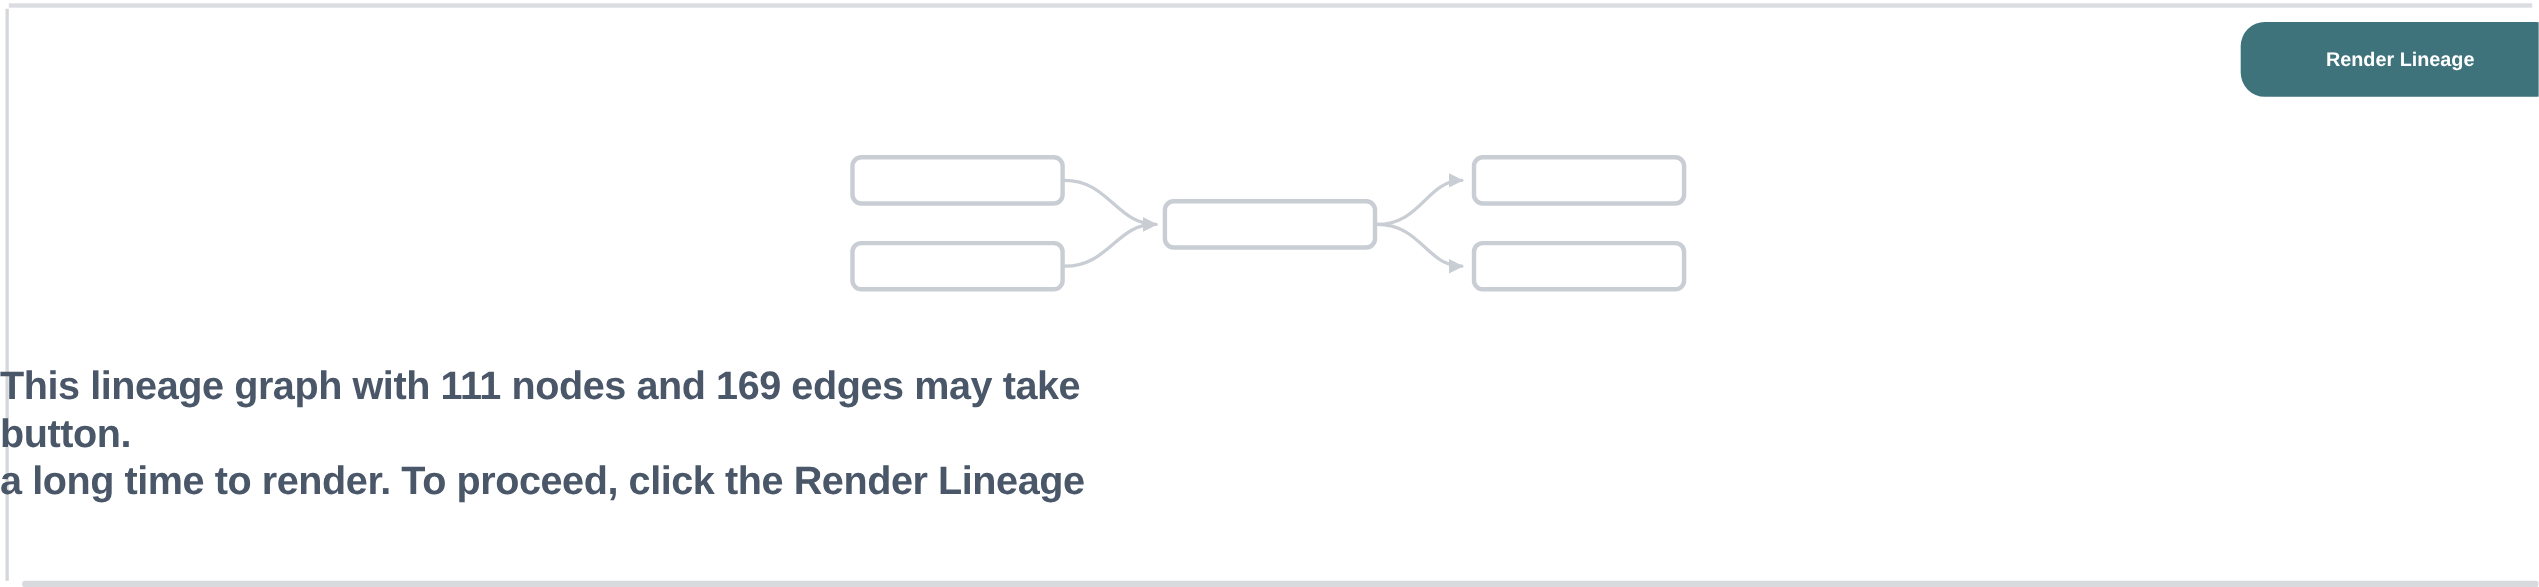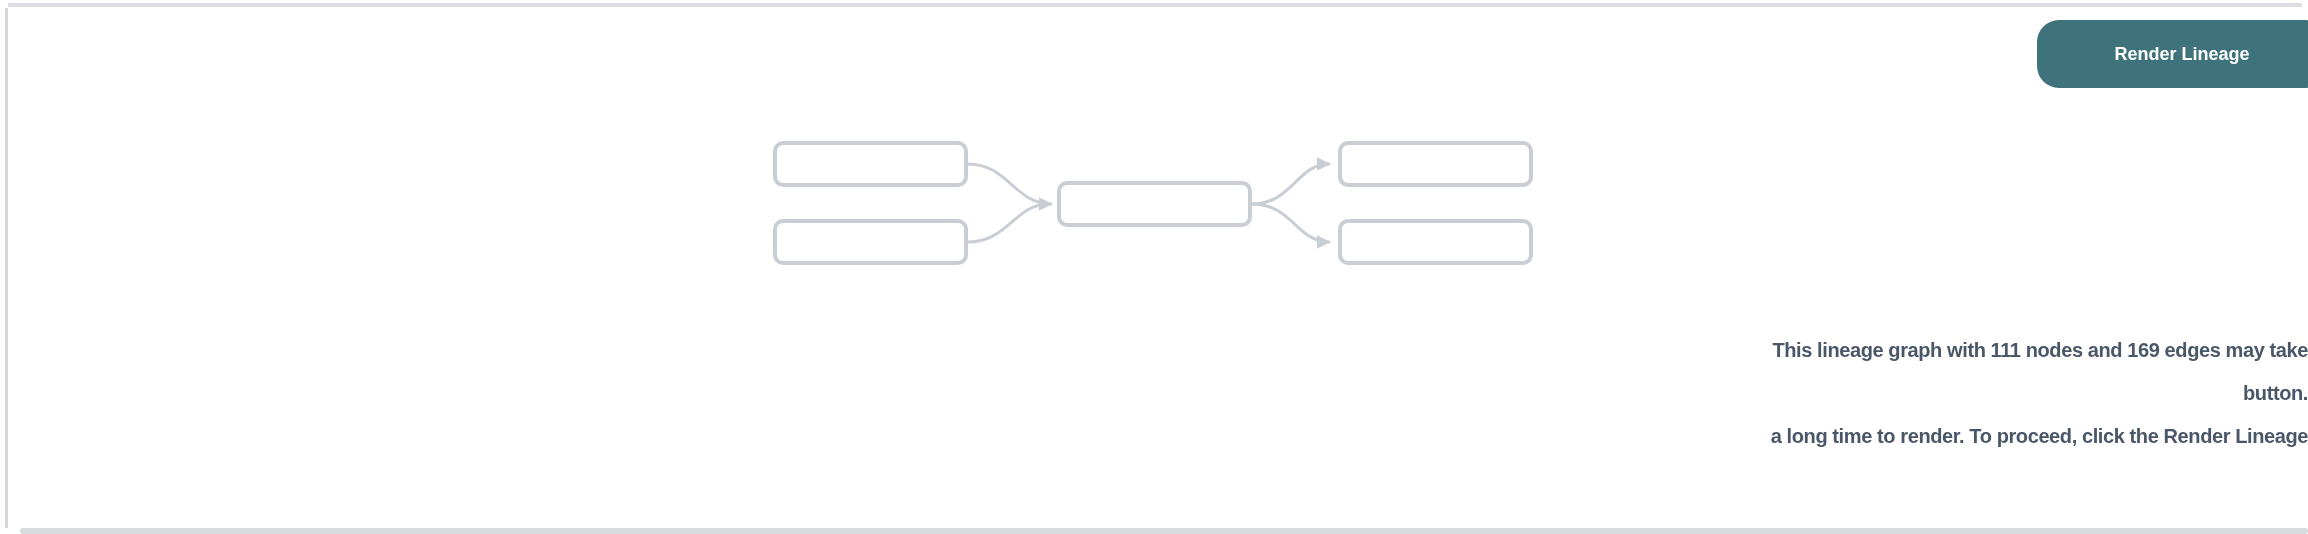--- a/index.html
+++ b/index.html
@@ -87,23 +87,23 @@
     stroke-linecap:round;
   }
   .edges marker path{
     fill:var(--edge);
     stroke:none;
   }
   .message{
     position:absolute;
     left:0; top:329px;
     width:2308px;
-    text-align:right;
+    text-align:left;
     color:var(--message-color);
-    font-size:20px;
+    font-size:36px;
     font-weight:bold;
     letter-spacing:-0.4px;
     line-height:43px;
   }
   .message div{white-space:nowrap;}
 </style>
 </head>
 <body>
 
 <div class="stage">

